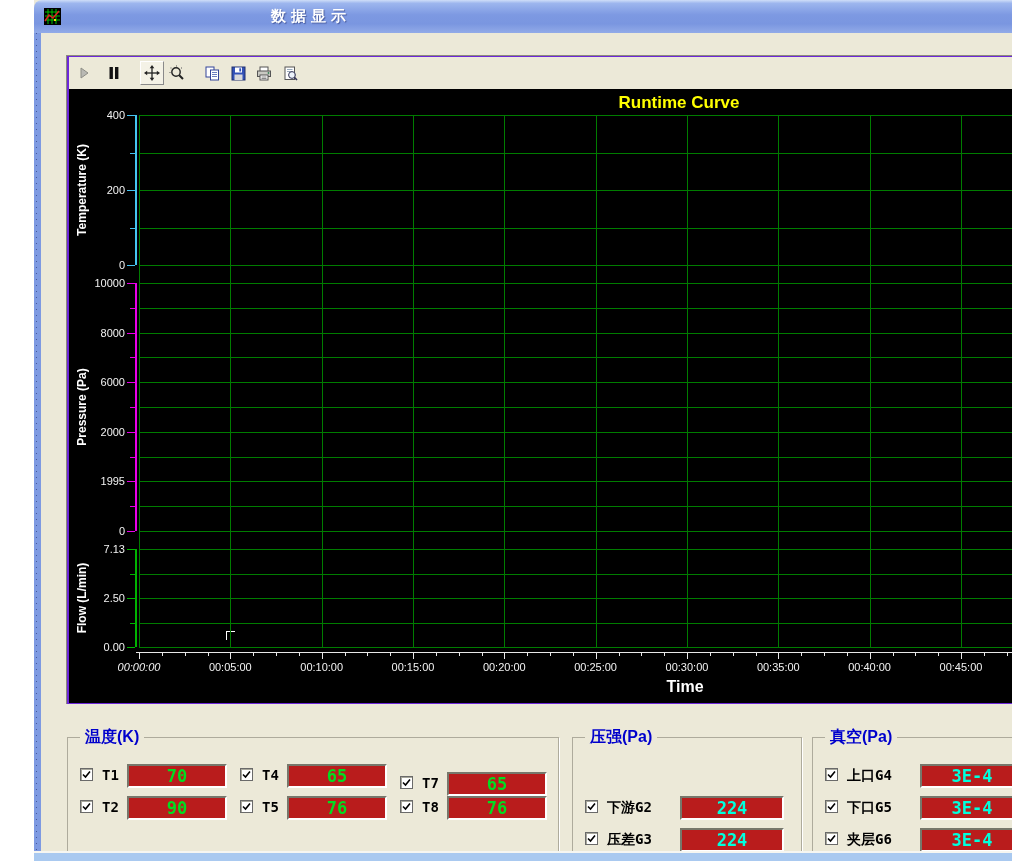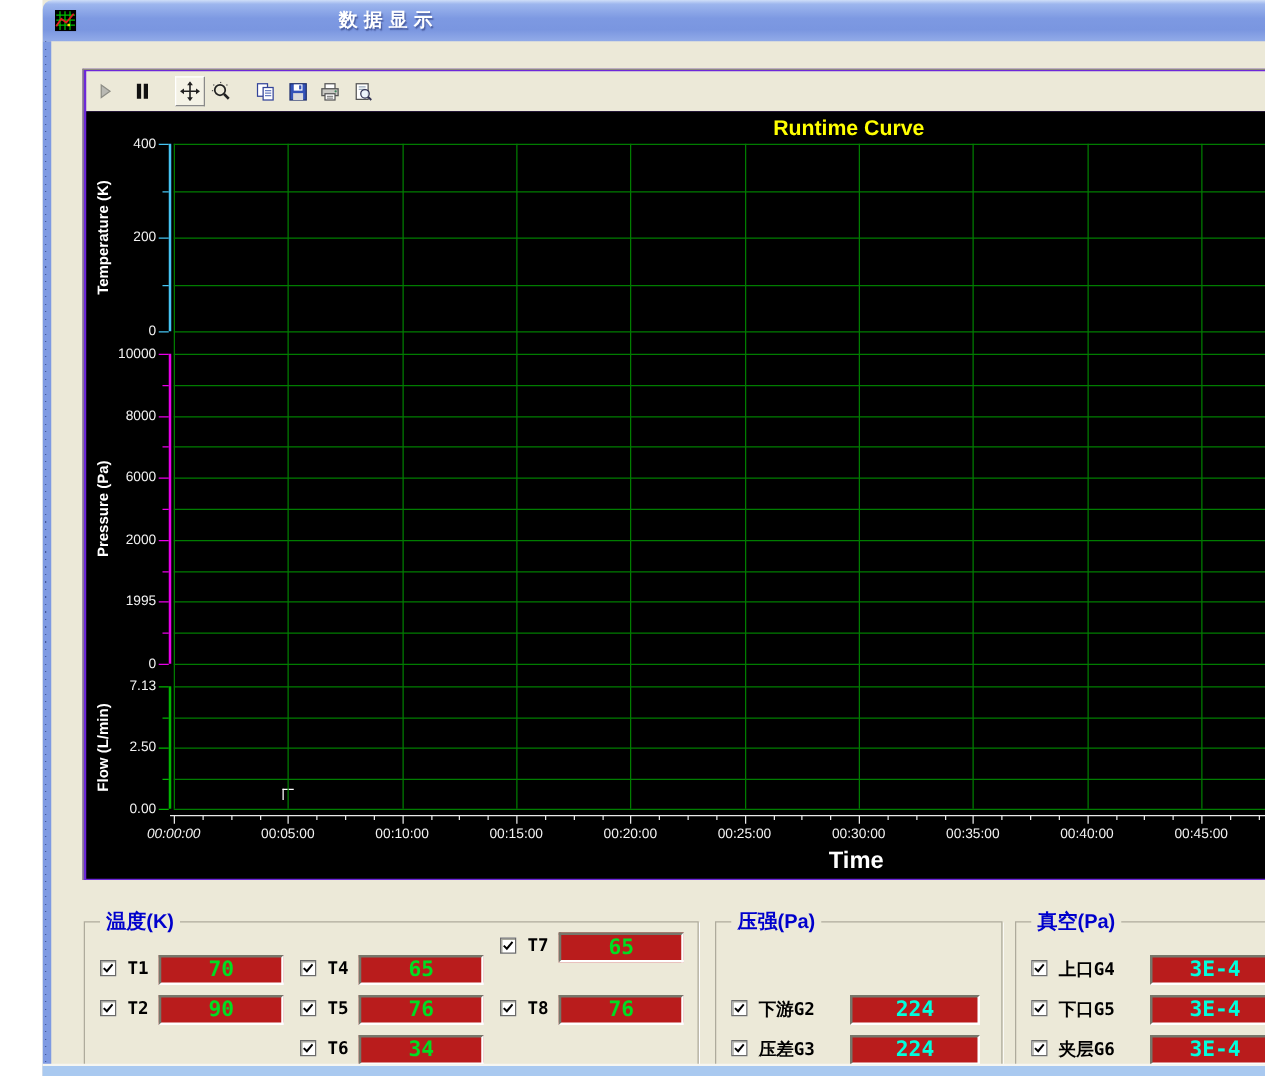--- a/index.html
+++ b/index.html
@@ -37,21 +37,21 @@
   .hgrid{position:absolute;height:1px;}
   .yaxis{position:absolute;width:2px;}
   .ytick{position:absolute;height:1px;}
   .ylab{position:absolute;width:52px;text-align:right;color:#f2f2f2;font-size:11px;line-height:13px;}
   .ytitle{position:absolute;left:6px;color:#ffffff;font-weight:bold;font-size:12px;white-space:nowrap;
     writing-mode:vertical-rl;transform:translateY(-50%) rotate(180deg);}
   .xaxisline{position:absolute;height:1px;background:#e8e8e8;}
   .xtick{position:absolute;width:1px;background:#e8e8e8;}
   .xlab{position:absolute;width:70px;text-align:center;color:#f2f2f2;font-size:11px;white-space:nowrap;}
   .xtitle{position:absolute;left:586px;top:589px;width:60px;text-align:center;color:#ffffff;
-    font-weight:bold;font-size:19px;}
+    font-weight:bold;font-size:16px;}
   .cursor-mark{position:absolute;width:8px;height:8px;border-top:1px solid #fff;border-left:1px solid #fff;}
 
   
   .gbox{position:absolute;border:1px solid #aeab9c;box-shadow:1px 1px 0 #ffffff;}
   .gb-title{position:absolute;top:-11px;left:12px;background:#ece9d8;padding:0 5px;
     color:#0000cc;font-weight:bold;font-size:16px;white-space:nowrap;}
   .field-row{position:absolute;height:24px;}
   .cb{position:absolute;width:11px;height:11px;background:#ffffff;border:1px solid #6a6a6a;
     box-shadow:inset 1px 1px 0 #a8a89c;display:flex;align-items:center;justify-content:center;}
   .flabel{position:absolute;font-weight:bold;font-size:14px;color:#000000;white-space:nowrap;
@@ -340,30 +340,21 @@
         </div>
         <div class="field-row" style="left: 0px; top: 58px; width: 490px;">
           <span class="cb" style="left: 172px; top: 4px;">
             <svg width="9" height="9" viewBox="0 0 9 9">
               <polyline points="1,4.5 3.5,7 8,1.5" fill="none" stroke="#000" stroke-width="1.6"></polyline>
             </svg>
           </span>
           <span class="flabel" style="left: 194px; top: 3px;">T5</span>
           <div class="vdisp" style="left: 219px; top: 0px; width: 96px; color: rgb(0, 221, 34);">76</div>
         </div>
-        <div class="field-row" style="left: 0px; top: 90px; width: 490px;">
-          <span class="cb" style="left: 172px; top: 4px;">
-            <svg width="9" height="9" viewBox="0 0 9 9">
-              <polyline points="1,4.5 3.5,7 8,1.5" fill="none" stroke="#000" stroke-width="1.6"></polyline>
-            </svg>
-          </span>
-          <span class="flabel" style="left: 194px; top: 3px;">T6</span>
-          <div class="vdisp" style="left: 219px; top: 0px; width: 96px; color: rgb(0, 221, 34);">34</div>
-        </div>
-        <div class="field-row" style="left: 0px; top: 8px; width: 490px; text-decoration: underline;">
+        <div class="field-row" style="left: 0px; top: 34px; width: 490px; text-decoration: underline;">
           <span class="cb" style="left: 332px; top: 4px;">
             <svg width="9" height="9" viewBox="0 0 9 9">
               <polyline points="1,4.5 3.5,7 8,1.5" fill="none" stroke="#000" stroke-width="1.6"></polyline>
             </svg>
           </span>
           <span class="flabel" style="left: 354px; top: 3px;">T7</span>
           <div class="vdisp" style="left: 379px; top: 0px; width: 96px; color: rgb(0, 221, 34);">65</div>
         </div>
         <div class="field-row" style="left: 0px; top: 58px; width: 490px;">
           <span class="cb" style="left: 332px; top: 4px;">

